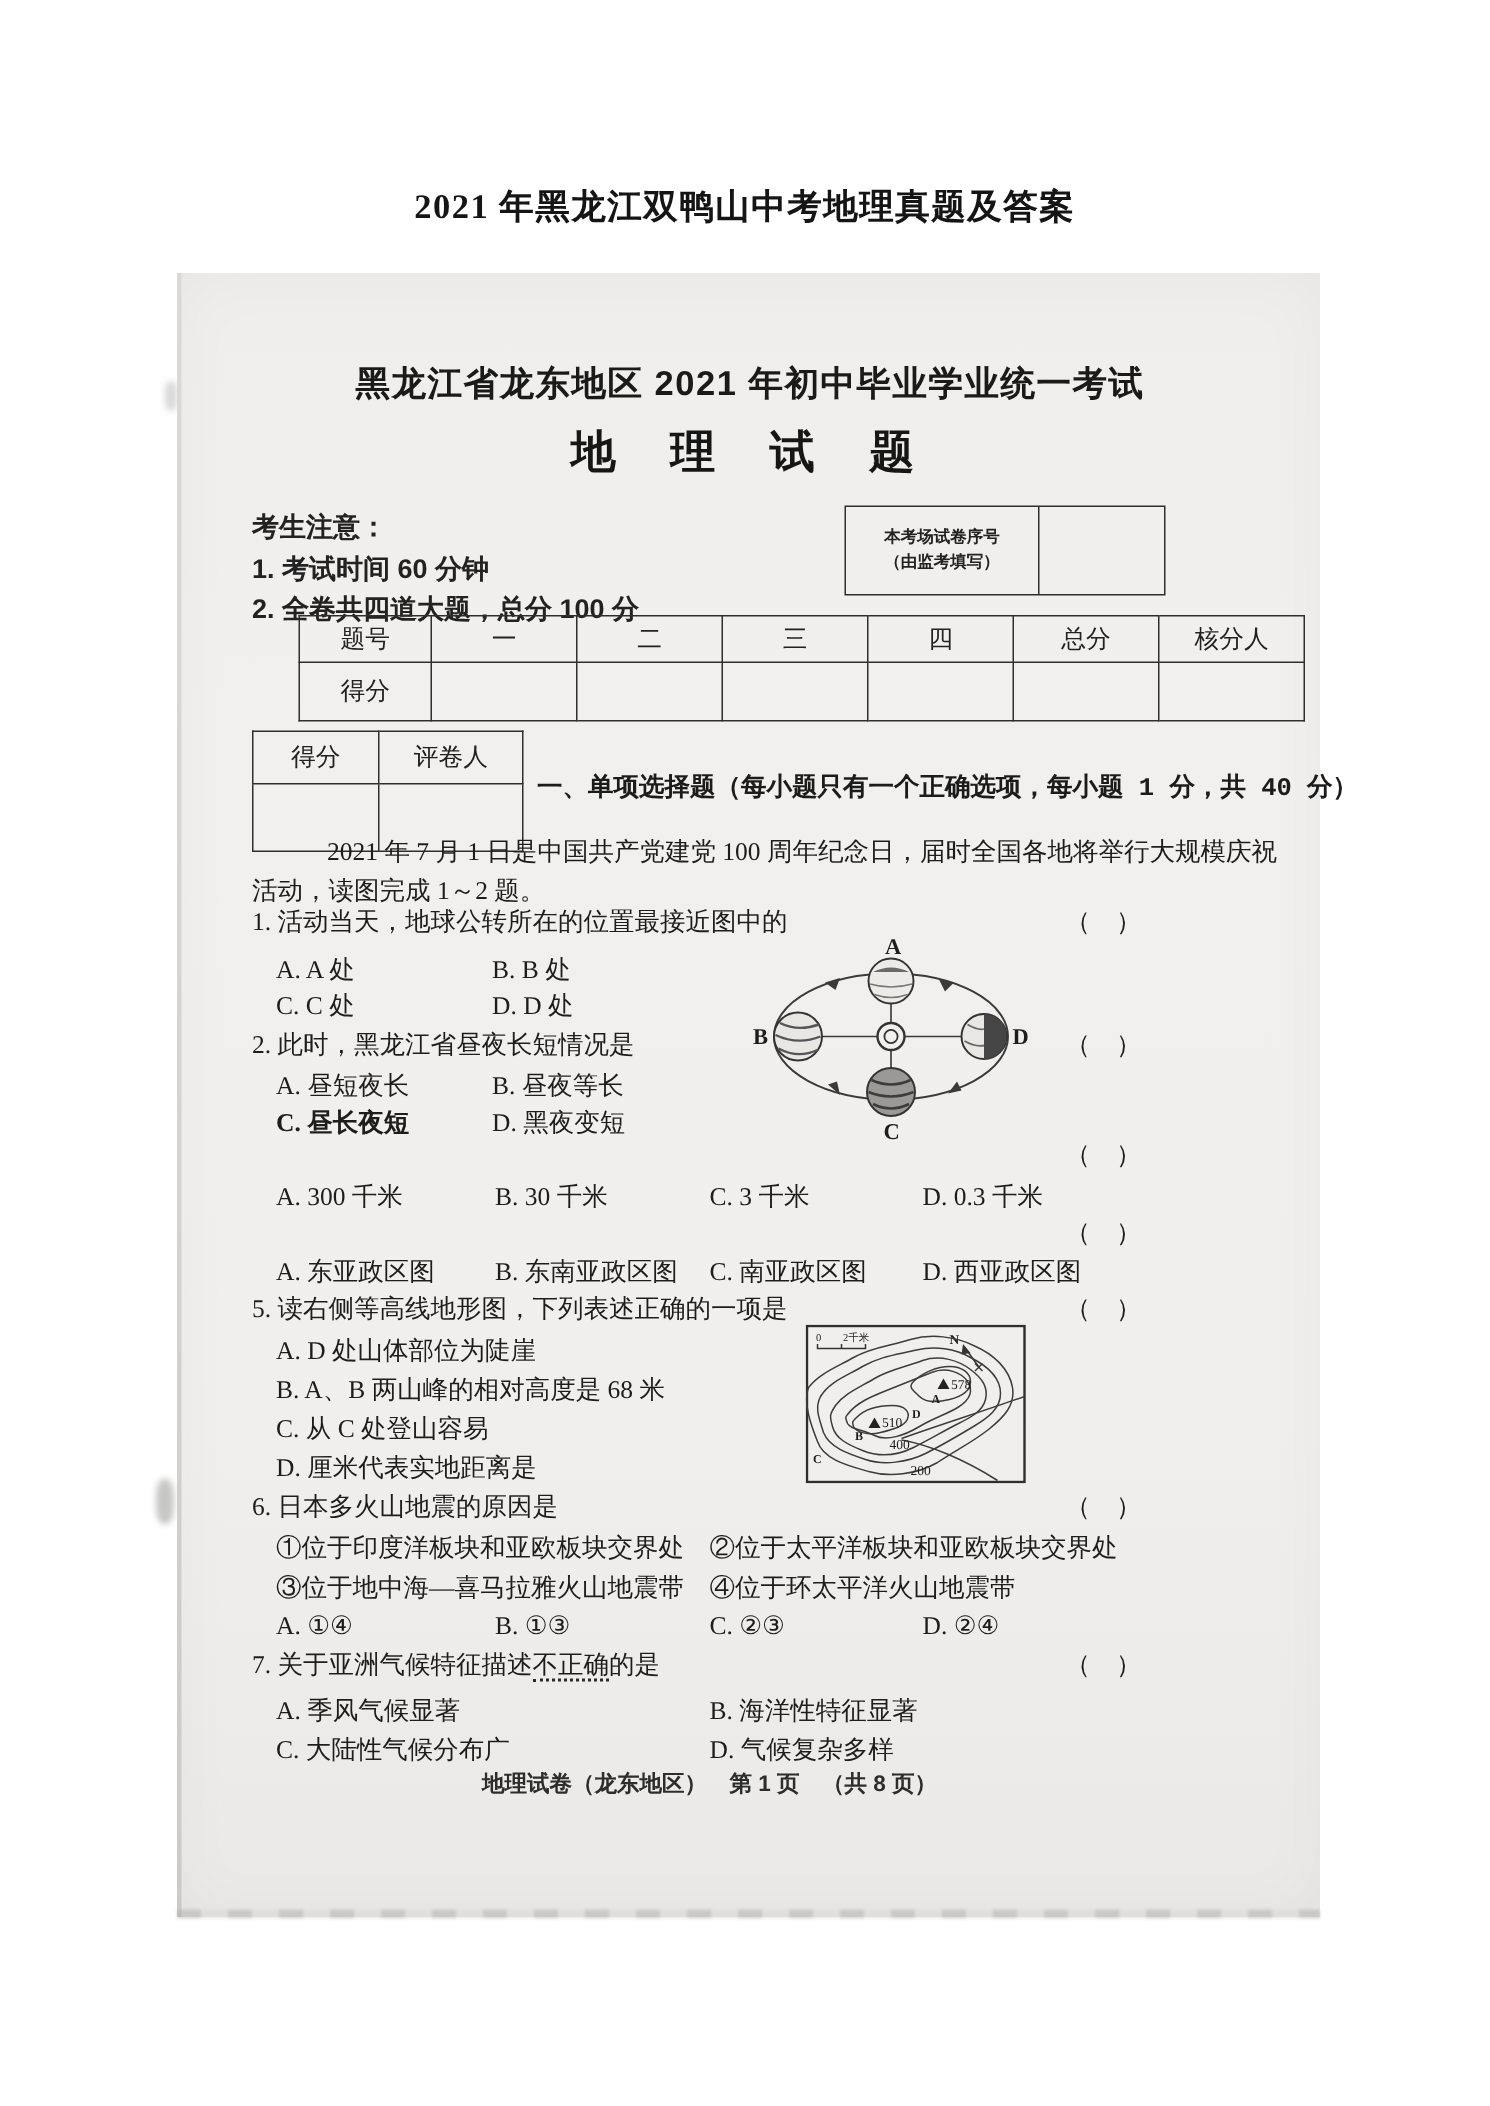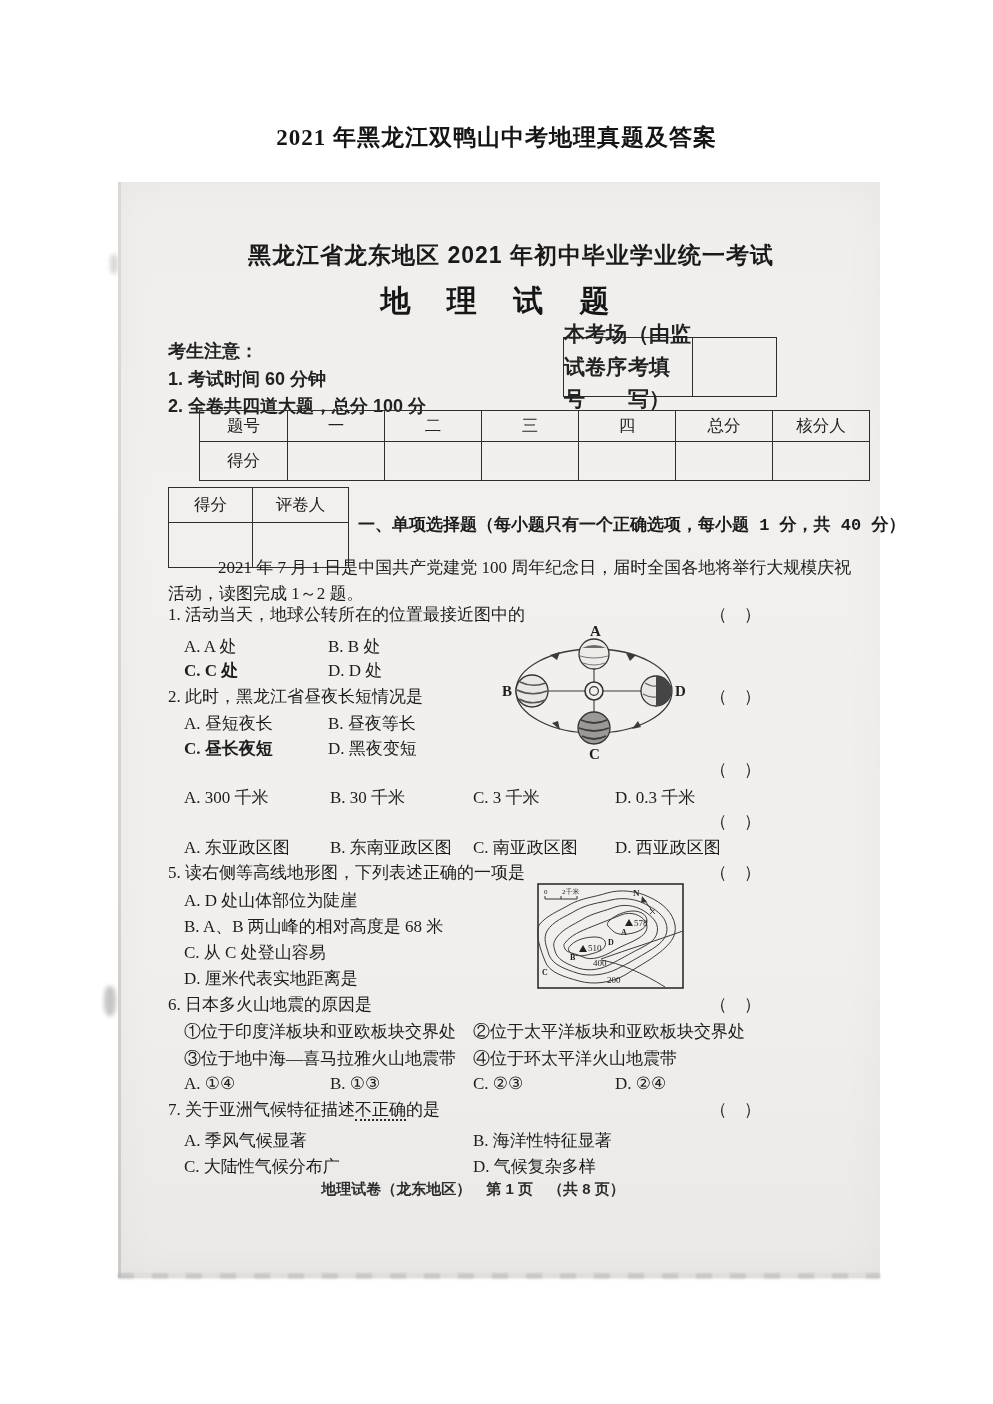--- a/index.html
+++ b/index.html
@@ -17,34 +17,34 @@
     background:linear-gradient(180deg,#efeeec 0%,#f1f0ee 30%,#f0efed 70%,#eae9e7 100%);
     box-shadow:inset 0 0 45px rgba(0,0,0,0.035);
   }
   .scan-left-edge { position:absolute; left:0; top:0; bottom:0; width:3px;
     background:linear-gradient(180deg,#cfcecc,#b9b8b6); opacity:.6; }
   .scan-bottom-edge { position:absolute; left:0; right:0; bottom:-1px; height:6px;
     background:repeating-linear-gradient(90deg,#b3b2b0 0 16px,#dad9d7 16px 34px);
     opacity:.55; filter:blur(1px); }
   .smudge { position:absolute; background:#8f8e8c; filter:blur(2px); border-radius:40%; }
 
-  .exam-title { position:absolute; top:58px; left:12px; width:762px; text-align:center;
+  .exam-title { position:absolute; top:58px; left:1px; width:762px; text-align:center;
     font-weight:bold; font-size:23px; letter-spacing:1px; color:#1a1a1a;
     font-family:"Liberation Sans","DejaVu Sans",sans-serif; }
   .exam-subject { position:absolute; top:99px; left:0; width:754px; text-align:center;
     font-weight:bold; font-size:30px; letter-spacing:14px; text-indent:14px; color:#161616;
     font-family:"Liberation Sans","DejaVu Sans",sans-serif; }
 
   .notice { position:absolute; left:50px; white-space:nowrap; font-weight:bold;
     font-size:18px; color:#222; font-family:"Liberation Sans","DejaVu Sans",sans-serif; }
 
   .serial-box { position:absolute; left:445px; top:155px; width:214px; height:60px;
     border:1.6px solid #2e2e2e; display:flex; box-sizing:border-box; }
-  .serial-left { width:128px; display:flex; flex-direction:row; justify-content:center;
-    align-items:center; font-size:21px; font-weight:bold; color:#222; line-height:1.55;
+  .serial-left { width:128px; display:flex; flex-direction:column; justify-content:center;
+    align-items:center; font-size:11px; font-weight:bold; color:#222; line-height:1.55;
     font-family:"Liberation Sans","DejaVu Sans",sans-serif; }
   .serial-right { flex:1; border-left:1.6px solid #2e2e2e; }
 
   table.grid { border-collapse:collapse; table-layout:fixed; position:absolute;
     font-family:"Liberation Sans","DejaVu Sans",sans-serif; }
   table.grid td { border:1.6px solid #2e2e2e; text-align:center; vertical-align:middle;
     font-size:16.5px; color:#222; padding:0; }
   .score-table { left:50px; top:228px; width:670px;margin-left:31px; }
   .score-table tr.r1 td { height:30px; }
   .score-table tr.r2 td { height:38px; }
@@ -147,21 +147,21 @@
 
     <div class="section-title">一、单项选择题（每小题只有一个正确选项，每小题 1 分，共 40 分）</div>
 
     <div class="ln" style="left:100px;top:374px;">2021 年 7 月 1 日是中国共产党建党 100 周年纪念日，届时全国各地将举行大规模庆祝</div>
     <div class="ln" style="left:50px;top:400px;">活动，读图完成 1～2 题。</div>
 
     <div class="ln" style="left:50px;top:421px;">1. 活动当天，地球公转所在的位置最接近图中的</div>
     <div class="br" style="top:421px;">（　）</div>
     <div class="ln" style="left:66px;top:453px;">A. A 处</div>
     <div class="ln" style="left:210px;top:453px;">B. B 处</div>
-    <div class="ln" style="left:66px;top:477px;font-weight:bold;">C. C 处</div>
+    <div class="ln" style="left:66px;top:477px;">C. C 处</div>
     <div class="ln" style="left:210px;top:477px;">D. D 处</div>
 
     <div class="ln" style="left:50px;top:503px;">2. 此时，黑龙江省昼夜长短情况是</div>
     <div class="br" style="top:503px;">（　）</div>
     <div class="ln" style="left:66px;top:530px;">A. 昼短夜长</div>
     <div class="ln" style="left:210px;top:530px;">B. 昼夜等长</div>
     <div class="ln" style="left:66px;top:555px;font-weight:bold;">C. 昼长夜短</div>
     <div class="ln" style="left:210px;top:555px;">D. 黑夜变短</div>
 
     <svg class="fig" style="left:376px;top:440px;" width="200" height="140" viewBox="0 0 200 140">

